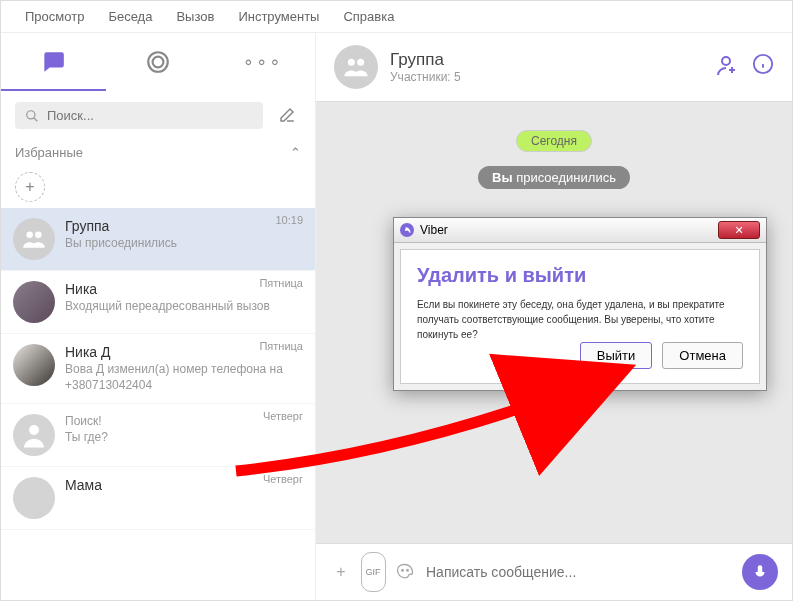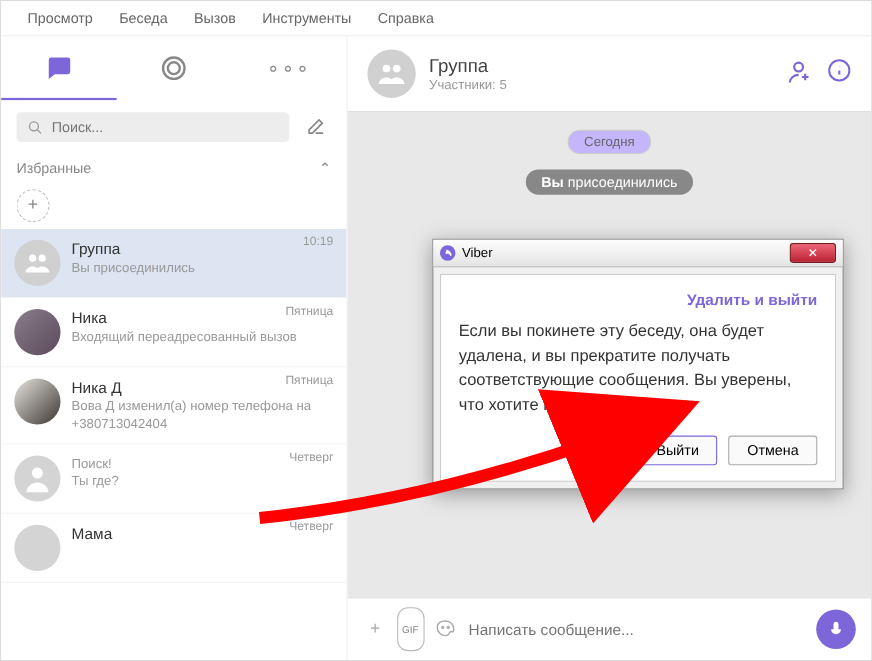--- a/index.html
+++ b/index.html
@@ -40,37 +40,37 @@
 .content { flex: 1; display: flex; flex-direction: column; background: #e8e8e8; }
 
 .header { display: flex; align-items: center; padding: 12px 18px; gap: 12px; background: #fff; border-bottom: 1px solid #ddd; }
 .header .avatar { width: 44px; height: 44px; }
 .header-titles { flex: 1; }
 .header-title { font-size: 17px; color: #444; }
 .header-sub { font-size: 12px; color: #999; }
 .header-actions { display: flex; gap: 14px; }
 
 .messages { flex: 1; position: relative; padding-top: 16px; }
-.date-pill { background: #c4b5fd; border: 1px solid #ccc; border-radius: 14px; padding: 3px 14px; font-size: 12px; color: #666; margin: 0 auto 14px; width: fit-content; }
+.date-pill { background: #bef264; border: 1px solid #ccc; border-radius: 14px; padding: 3px 14px; font-size: 12px; color: #666; margin: 12px auto 14px; width: fit-content; }
 .joined-pill { background: #888; color: #fff; border-radius: 14px; padding: 4px 14px; font-size: 13px; margin: 0 auto; width: fit-content; }
 .joined-pill b { font-weight: bold; }
 
 .composer { display: flex; align-items: center; padding: 10px 14px; gap: 10px; background: #fff; border-top: 1px solid #ddd; }
 .composer-icon { width: 22px; height: 22px; display: flex; align-items: center; justify-content: center; color: #aaa; cursor: pointer; }
 .gif-pill { border: 1px solid #bbb; border-radius: 10px; padding: 14px 4px; font-size: 9px; color: #888; }
 .composer input { flex: 1; border: none; outline: none; font-size: 14px; color: #888; }
 .mic-btn { width: 36px; height: 36px; border-radius: 50%; background: #7d66d9; display: flex; align-items: center; justify-content: center; cursor: pointer; }
 
 .dialog { position: absolute; top: 216px; left: 392px; width: 374px; background: #f0f0f0; border: 1px solid #888; box-shadow: 0 4px 18px rgba(0,0,0,0.35); }
 .dlg-titlebar { display: flex; align-items: center; padding: 3px 6px; background: linear-gradient(#fdfdfd,#e4e4e4); border-bottom: 1px solid #bbb; font-size: 12px; }
 .dlg-titlebar-left { display:flex; align-items:center; gap:6px;}
 .dlg-close { margin-left: auto; background: linear-gradient(#e67,#b23); color: #fff; width: 42px; height: 18px; border-radius: 3px; display: flex; align-items: center; justify-content: center; font-size: 11px; cursor: pointer; border:1px solid #7a1a1a;}
 .dlg-body { background: #fff; margin: 6px; border: 1px solid #ccc; padding: 14px 16px; }
-.dlg-heading { color: #7d66d9; font-size: 14px; font-weight: bold; margin-bottom: 10px; text-align: right; }
-.dlg-text { font-size: 15px; color: #333; line-height: 1.5; margin-bottom: 16px; }
+.dlg-heading { color: #7d66d9; font-size: 20px; font-weight: bold; margin-bottom: 10px; }
+.dlg-text { font-size: 10px; color: #333; line-height: 1.5; }
 .dlg-buttons { display: flex; justify-content: flex-end; gap: 10px; }
 .dlg-btn { padding: 5px 16px; font-size: 13px; background: #fafafa; border: 1px solid #aaa; border-radius: 3px; cursor: pointer; }
 .dlg-btn.primary { border: 1px solid #7d66d9; }
 
 .arrow { position: absolute; top: 320px; left: 225px; pointer-events: none; z-index: 100; }
 
 .viber-dot{width:14px;height:14px;border-radius:50%;background:#7d66d9;display:inline-flex;align-items:center;justify-content:center;}
 </style>
 </head>
 <body>

